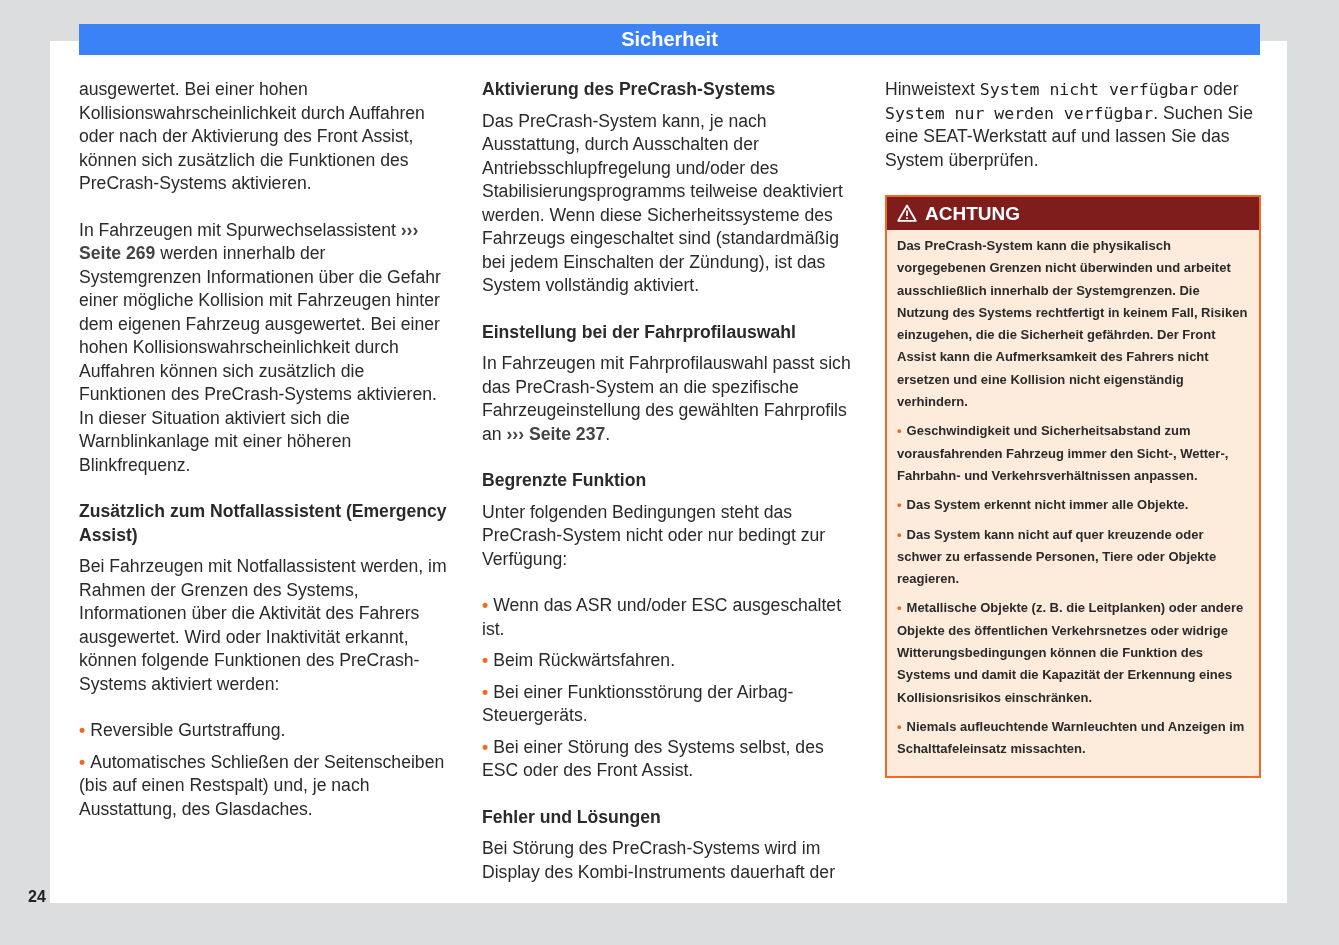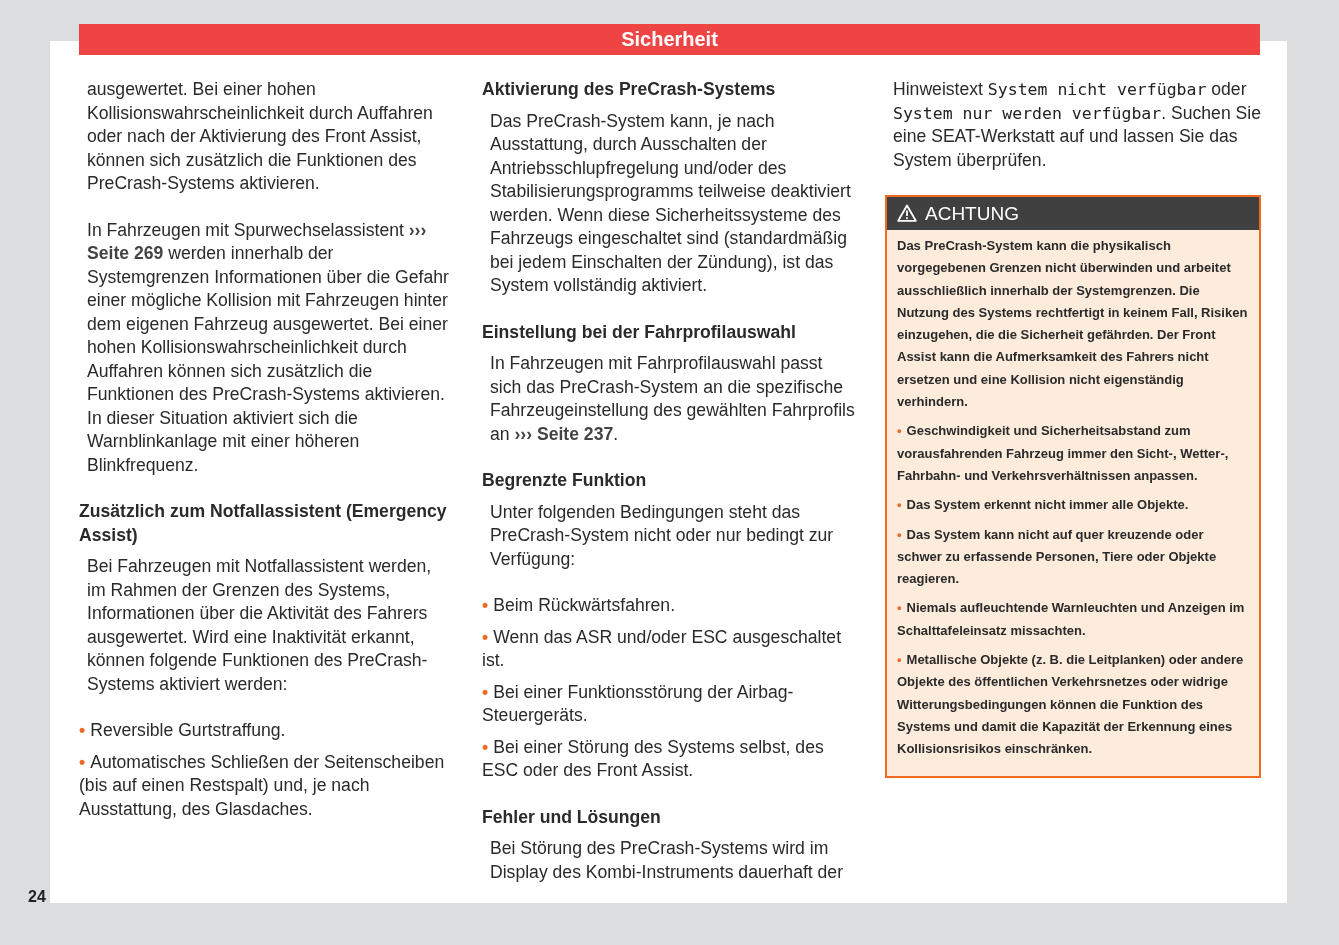--- a/index.html
+++ b/index.html
@@ -2,64 +2,64 @@
 <html><head>
   <meta charset="utf-8">
   <style>
     html, body { margin:0; padding:0; }
     body {
       width:1339px; height:945px; background:#dcdddf; position:relative; overflow:hidden;
       font-family:"Liberation Sans", sans-serif; color:#2a2a2a;
     }
     .page { position:absolute; left:50px; top:41px; width:1237px; height:862px; background:#ffffff; }
     .header-bar {
-      position:absolute; left:79px; top:24px; width:1181px; height:31px; background:#ef4444;
+      position:absolute; left:79px; top:24px; width:1181px; height:31px; background:#3b82f6;
       color:#fff; font-weight:bold; font-size:20px; text-align:center; line-height:31px;
     }
     .col { position:absolute; top:78px; font-size:17.6px; line-height:23.5px; color:#2a2a2a; }
     .col1 { left:79px; width:372px; }
     .col2 { left:482px; width:375px; }
     .col3 { left:885px; width:376px; }
-    p { margin:0 0 23px 8px; }
+    p { margin:0 0 23px 0; }
     h3 { margin:0 0 8px 0; font-size:17.6px; line-height:23.5px; font-weight:bold; color:#2a2a2a; }
     .ref { font-weight:bold; color:#444; }
     .bullet { margin:0 0 8px 0; }
     .dot { color:#ef6a22; font-weight:bold; margin-right:5px; }
     .mono { font-family:"DejaVu Sans Mono", monospace; font-weight:normal; font-size:16.5px; color:#222; }
     .warn { margin-top:0; border:2px solid #ef6a22; background:#fdebdc; width:372px; }
-    .warn-head { background:#404040; color:#fff; font-weight:normal; font-size:19px; height:33px; line-height:33px; padding-left:10px; }
+    .warn-head { background:#7f1d1d; color:#fff; font-weight:bold; font-size:19px; height:33px; line-height:33px; padding-left:10px; }
     .warn-icon { display:inline-block; width:20px; height:18px; vertical-align:-2px; margin-right:8px; }
     .warn-body { padding:5px 8px 8px 10px; font-weight:bold; font-size:13px; line-height:22.3px; color:#2a2a2a; }
     .warn-body p { margin:0 0 7px 0; }
     .page-num { position:absolute; left:28px; top:888px; font-size:16px; font-weight:bold; color:#222; }
   </style>
 </head>
 <body>
 
 <div class="page"></div>
 <div class="header-bar">Sicherheit</div>
 
 <div class="col col1">
   <p>ausgewertet. Bei einer hohen Kollisionswahrscheinlichkeit durch Auffahren oder nach der Aktivierung des Front Assist, können sich zusätzlich die Funktionen des PreCrash-Systems aktivieren.</p>
   <p><span>In Fahrzeugen mit Spurwechselassistent </span><span class="ref">››› Seite 269</span><span> werden innerhalb der Systemgrenzen Informationen über die Gefahr einer mögliche Kollision mit Fahrzeugen hinter dem eigenen Fahrzeug ausgewertet. Bei einer hohen Kollisionswahrscheinlichkeit durch Auffahren können sich zusätzlich die Funktionen des PreCrash-Systems aktivieren. In dieser Situation aktiviert sich die Warnblinkanlage mit einer höheren Blinkfrequenz.</span></p>
   <h3>Zusätzlich zum Notfallassistent (Emergency Assist)</h3>
-  <p>Bei Fahrzeugen mit Notfallassistent werden, im Rahmen der Grenzen des Systems, Informationen über die Aktivität des Fahrers ausgewertet. Wird eine Inaktivität erkannt, können folgende Funktionen des PreCrash-Systems aktiviert werden:</p>
+  <p>Bei Fahrzeugen mit Notfallassistent werden, im Rahmen der Grenzen des Systems, Informationen über die Aktivität des Fahrers ausgewertet. Wird oder Inaktivität erkannt, können folgende Funktionen des PreCrash-Systems aktiviert werden:</p>
   <div class="bullet"><span class="dot">•</span><span>Reversible Gurtstraffung.</span></div>
   <div class="bullet"><span class="dot">•</span><span>Automatisches Schließen der Seitenscheiben (bis auf einen Restspalt) und, je nach Ausstattung, des Glasdaches.</span></div>
 </div>
 
 <div class="col col2">
   <h3>Aktivierung des PreCrash-Systems</h3>
   <p>Das PreCrash-System kann, je nach Ausstattung, durch Ausschalten der Antriebsschlupfregelung und/oder des Stabilisierungsprogramms teilweise deaktiviert werden. Wenn diese Sicherheitssysteme des Fahrzeugs eingeschaltet sind (standardmäßig bei jedem Einschalten der Zündung), ist das System vollständig aktiviert.</p>
   <h3>Einstellung bei der Fahrprofilauswahl</h3>
   <p><span>In Fahrzeugen mit Fahrprofilauswahl passt sich das PreCrash-System an die spezifische Fahrzeugeinstellung des gewählten Fahrprofils an </span><span class="ref">››› Seite 237</span><span>.</span></p>
   <h3>Begrenzte Funktion</h3>
   <p>Unter folgenden Bedingungen steht das PreCrash-System nicht oder nur bedingt zur Verfügung:</p>
+  <div class="bullet"><span class="dot">•</span><span>Wenn das ASR und/oder ESC ausgeschaltet ist.</span></div>
   <div class="bullet"><span class="dot">•</span><span>Beim Rückwärtsfahren.</span></div>
-  <div class="bullet"><span class="dot">•</span><span>Wenn das ASR und/oder ESC ausgeschaltet ist.</span></div>
   <div class="bullet"><span class="dot">•</span><span>Bei einer Funktionsstörung der Airbag-Steuergeräts.</span></div>
   <div class="bullet" style="margin-bottom:23px"><span class="dot">•</span><span>Bei einer Störung des Systems selbst, des ESC oder des Front Assist.</span></div>
   <h3>Fehler und Lösungen</h3>
   <p>Bei Störung des PreCrash-Systems wird im Display des Kombi-Instruments dauerhaft der</p>
 </div>
 
 <div class="col col3">
   <p><span>Hinweistext </span><span class="mono">System nicht verfügbar</span><span> oder </span><span class="mono">System nur werden verfügbar</span><span>. Suchen Sie eine SEAT-Werkstatt auf und lassen Sie das System überprüfen.</span></p>
   <div class="warn">
     <div class="warn-head">
@@ -69,19 +69,19 @@
             <rect x="9.1" y="6.5" width="1.8" height="5.5" fill="#fff"></rect>
             <rect x="9.1" y="13.3" width="1.8" height="1.8" fill="#fff"></rect>
           </svg>
       </span><span>ACHTUNG</span>
     </div>
     <div class="warn-body">
       <p>Das PreCrash-System kann die physikalisch vorgegebenen Grenzen nicht überwinden und arbeitet ausschließlich innerhalb der Systemgrenzen. Die Nutzung des Systems rechtfertigt in keinem Fall, Risiken einzugehen, die die Sicherheit gefährden. Der Front Assist kann die Aufmerksamkeit des Fahrers nicht ersetzen und eine Kollision nicht eigenständig verhindern.</p>
       <p><span class="dot">•</span><span>Geschwindigkeit und Sicherheitsabstand zum vorausfahrenden Fahrzeug immer den Sicht-, Wetter-, Fahrbahn- und Verkehrsverhältnissen anpassen.</span></p>
       <p><span class="dot">•</span><span>Das System erkennt nicht immer alle Objekte.</span></p>
       <p><span class="dot">•</span><span>Das System kann nicht auf quer kreuzende oder schwer zu erfassende Personen, Tiere oder Objekte reagieren.</span></p>
+      <p><span class="dot">•</span><span>Metallische Objekte (z. B. die Leitplanken) oder andere Objekte des öffentlichen Verkehrsnetzes oder widrige Witterungsbedingungen können die Funktion des Systems und damit die Kapazität der Erkennung eines Kollisionsrisikos einschränken.</span></p>
       <p><span class="dot">•</span><span>Niemals aufleuchtende Warnleuchten und Anzeigen im Schalttafeleinsatz missachten.</span></p>
-      <p><span class="dot">•</span><span>Metallische Objekte (z. B. die Leitplanken) oder andere Objekte des öffentlichen Verkehrsnetzes oder widrige Witterungsbedingungen können die Funktion des Systems und damit die Kapazität der Erkennung eines Kollisionsrisikos einschränken.</span></p>
     </div>
   </div>
 </div>
 
 <div class="page-num">24</div>
 
 </body></html>

